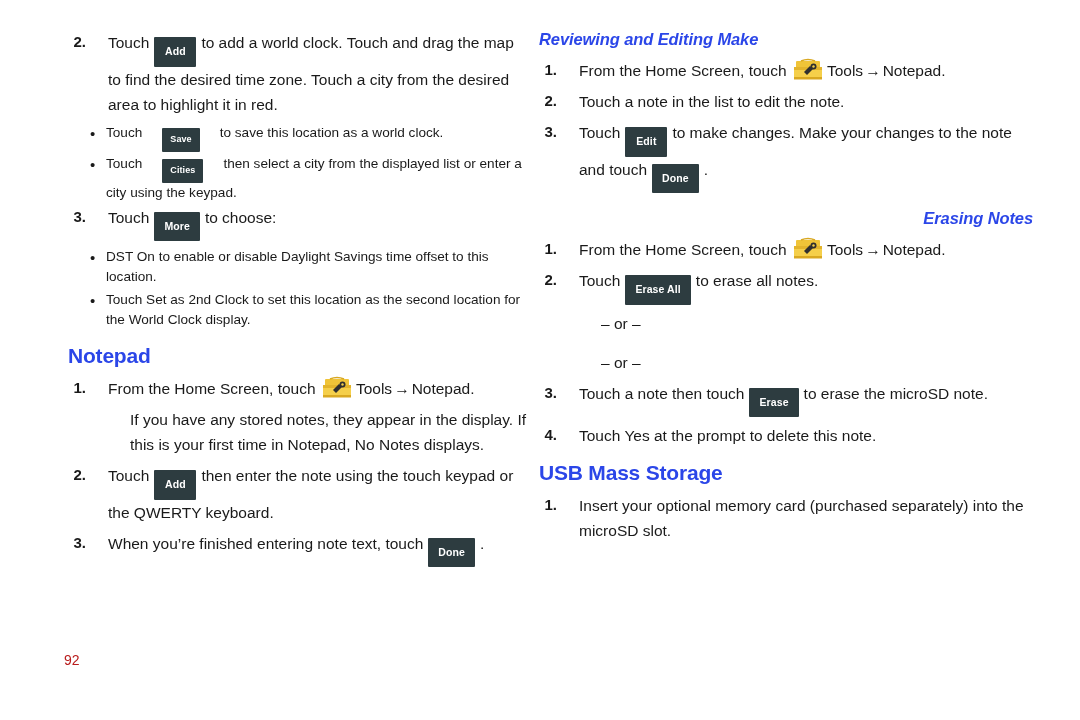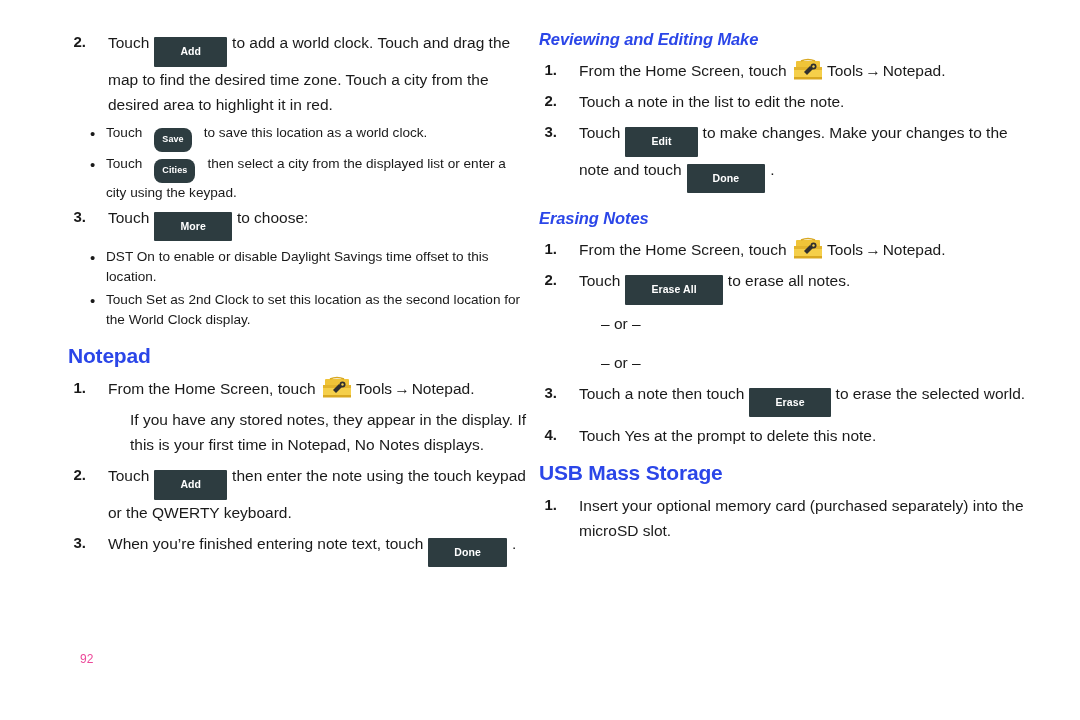--- a/index.html
+++ b/index.html
@@ -101,33 +101,32 @@
   
   .key {
     display: inline-block;
     background: #2d3c40;
     color: #ffffff;
     font-size: 10.5px;
     font-weight: bold;
     text-align: center;
     vertical-align: -7px;
     margin: 0 5px;
-    padding: 9px 26px 10px;
+    padding: 9px 10px 10px;
     min-width: 42px;
     line-height: 1;
     border-radius: 1px;
     letter-spacing: 0.1px;
   }
   .key.sm {
     font-size: 9px;
     padding: 7px 8px 8px;
     min-width: 34px;
     vertical-align: -5px;
-    margin: 0 12px;
-    border-radius: 8px;
+    margin: 0 20px;
   }
   .key.wide { min-width: 52px; }
 
   
   .key-trash {
     display: inline-block;
     background: #9a9a9a;
     width: 32px; height: 30px;
     vertical-align: -8px;
     margin: 0 5px;
@@ -144,24 +143,24 @@
     margin: 0 4px 0 2px;
     position: relative;
   }
   .toolbox svg { display: block; }
 
   .arrow { font-weight: bold; padding: 0 2px; }
 
   
   .page-num {
     position: absolute;
-    left: 80px;
+    left: 64px;
     top: 652px;
-    font-size: 12px;
-    color: #ec4899;
+    font-size: 14px;
+    color: #b91c1c;
   }
 </style>
 </head>
 <body>
 
 <div class="page">
 
   <div class="col col-left">
 
     <div class="step">
@@ -275,21 +274,21 @@
       <div class="step-body">Touch a note in the list to edit the note.</div>
     </div>
 
     <div class="step">
       <div class="step-num">3.</div>
       <div class="step-body">
         <span>Touch</span><span class="key">Edit</span><span>to make changes. Make your changes to the note and touch</span><span class="key">Done</span><span>.</span>
       </div>
     </div>
 
-    <div class="h2" style="margin-top:16px;">Erasing Notes</div>
+    <div class="h2" style="margin-top:16px;text-align:right;">Erasing Notes</div>
 
     <div class="step">
       <div class="step-num">1.</div>
       <div class="step-body">
         <span>From the Home Screen, touch</span>
         <span class="toolbox">
           <svg width="30" height="24" viewBox="0 0 30 24">
             <rect x="3" y="3" width="24" height="7" rx="1" fill="#f0c438"></rect>
             <rect x="1" y="9" width="28" height="12" rx="1.5" fill="#f5cf4a"></rect>
             <rect x="1" y="9" width="28" height="3" fill="#e3b42c"></rect>
@@ -311,21 +310,21 @@
     </div>
 
     <div class="sub">– or –</div>
 
 
     <div class="sub" style="margin-top:14px;">– or –</div>
 
     <div class="step">
       <div class="step-num">3.</div>
       <div class="step-body">
-        <span>Touch a note then touch</span><span class="key">Erase</span><span>to erase the selected world.</span>
+        <span>Touch a note then touch</span><span class="key">Erase</span><span>to erase the microSD note.</span>
       </div>
     </div>
 
     <div class="step">
       <div class="step-num">4.</div>
       <div class="step-body">
         <span>Touch </span><b>Yes</b><span> at the prompt to delete this note.</span>
       </div>
     </div>
 

